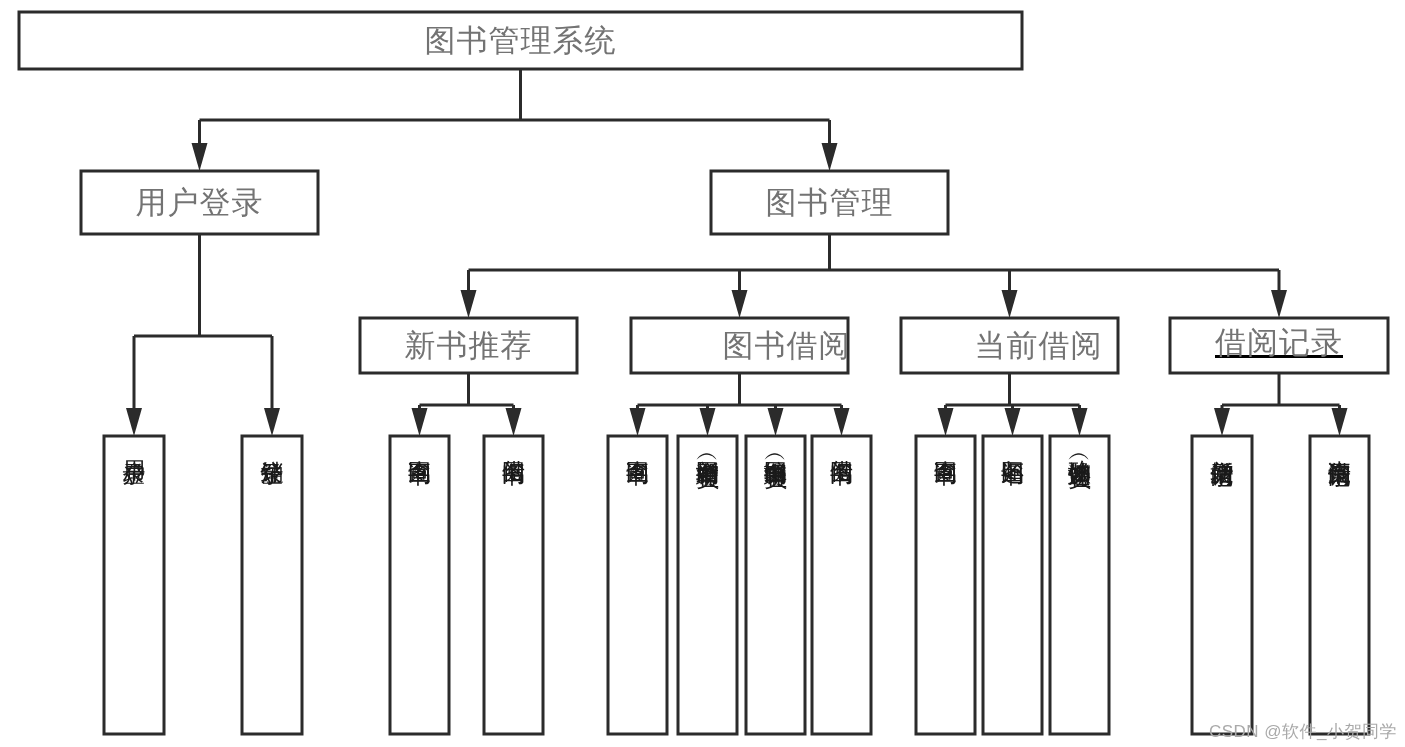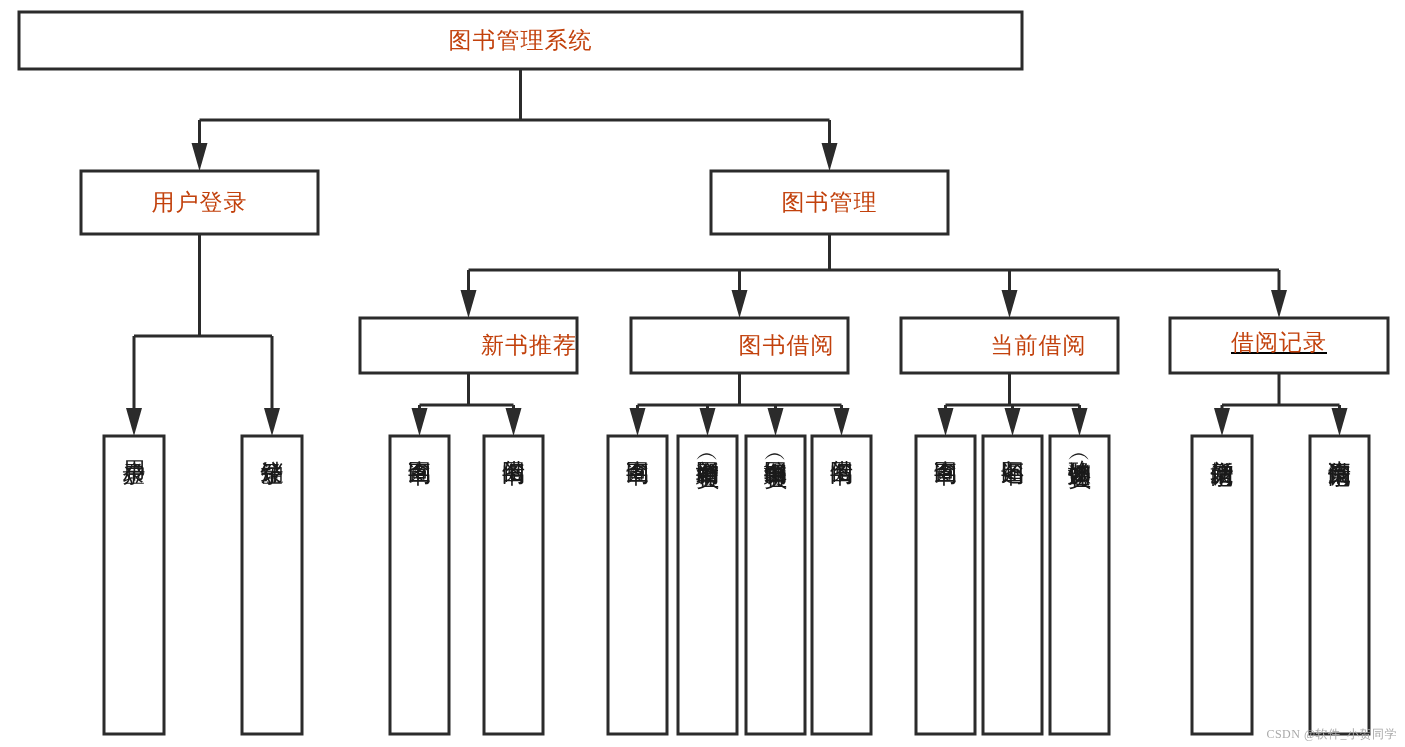--- a/index.html
+++ b/index.html
@@ -62,31 +62,31 @@
   }
   .htext-wrap {
     position: absolute;
     display: flex;
     align-items: center;
     justify-content: center;
     pointer-events: none;
   }
   .htext {
     font-family: "Liberation Sans", "DejaVu Sans", sans-serif;
-    font-size: 23px;
-    color: #c2410c;
+    font-size: 31px;
+    color: #737373;
     white-space: nowrap;
     letter-spacing: 1px;
   }
   #watermark {
     position: absolute;
     right: 8px;
     bottom: 4px;
-    font-family: Liberation Serif, serif;
-    font-size: 12px;
+    font-family: Liberation Sans, sans-serif;
+    font-size: 17px;
     color: #a9a9a9;
     letter-spacing: 0.5px;
     user-select: none;
   }
 </style>
 </head>
 <body>
 
 <div id="diagram-root">
   <svg id="tree-svg" viewBox="0 0 1405 747">
@@ -184,21 +184,21 @@
   <div id="labels-layer">
       <div class="htext-wrap" style="left: 19px; top: 12px; width: 1003px; height: 57px;">
         <div class="htext">图书管理系统</div>
       </div>
       <div class="htext-wrap" style="left: 81px; top: 171px; width: 237px; height: 63px;">
         <div class="htext">用户登录</div>
       </div>
       <div class="htext-wrap" style="left: 711px; top: 171px; width: 237px; height: 63px;">
         <div class="htext">图书管理</div>
       </div>
-      <div class="htext-wrap" style="left: 360px; top: 318px; width: 217px; height: 55px; justify-content: flex-end;">
+      <div class="htext-wrap" style="left: 360px; top: 318px; width: 217px; height: 55px;">
         <div class="htext">新书推荐</div>
       </div>
       <div class="htext-wrap" style="left: 631px; top: 318px; width: 217px; height: 55px; margin-left: 47px;">
         <div class="htext">图书借阅</div>
       </div>
       <div class="htext-wrap" style="left: 901px; top: 318px; width: 217px; height: 55px; padding-left: 29px;">
         <div class="htext">当前借阅</div>
       </div>
       <div class="htext-wrap" style="left: 1170px; top: 318px; width: 218px; height: 49px; text-decoration: underline;">
         <div class="htext">借阅记录</div>

